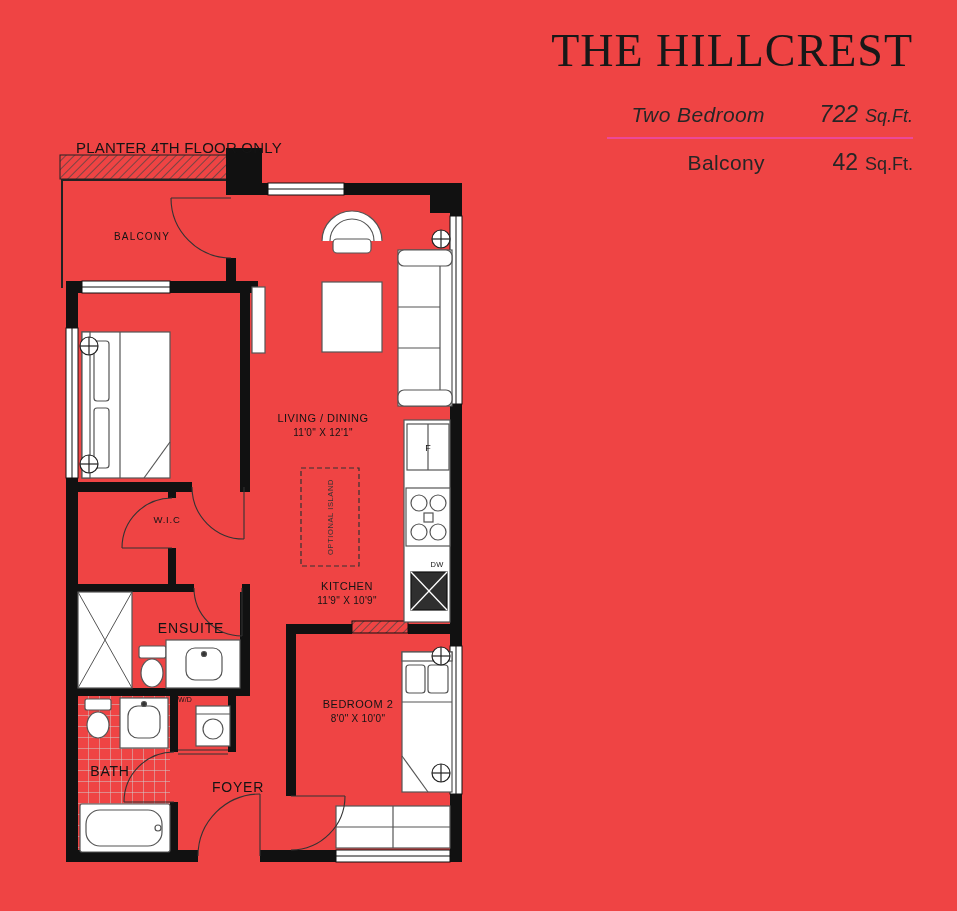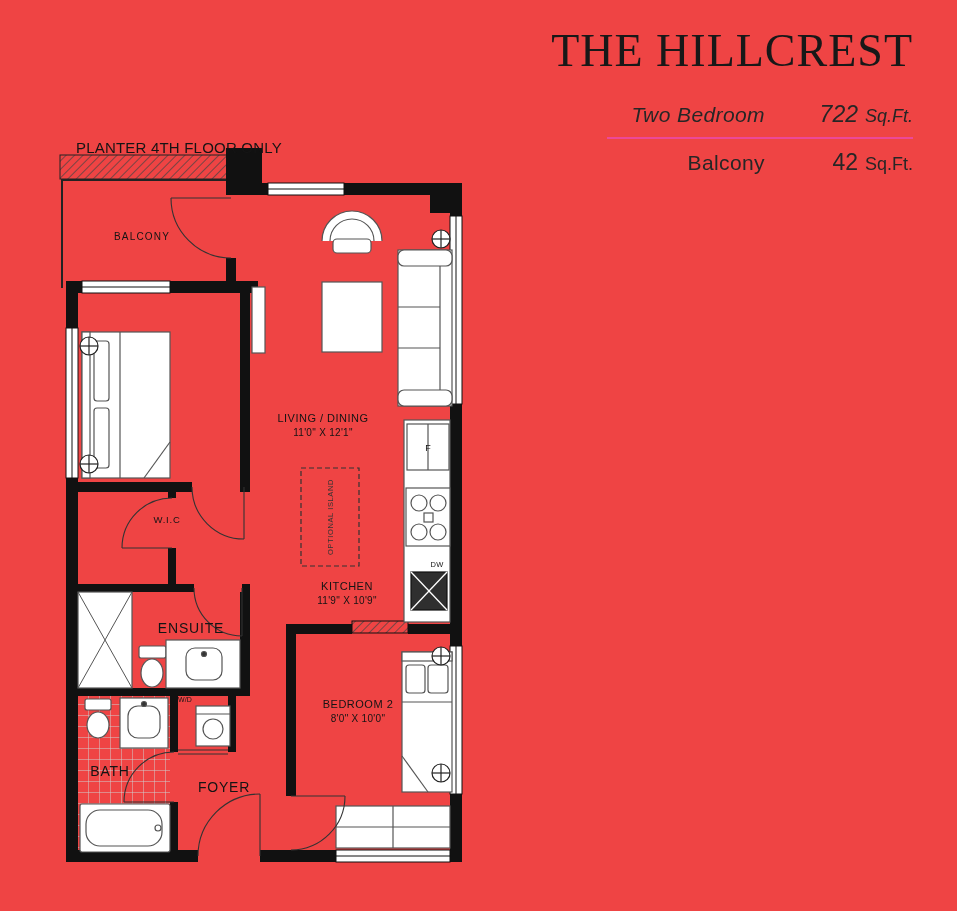--- a/index.html
+++ b/index.html
@@ -331,21 +331,21 @@
     </div>
 
     <div class="lbl" style="left:358px;top:697px;">
       <div class="room-name">BEDROOM 2</div>
       <div class="room-dims">8'0" X 10'0"</div>
     </div>
 
     <div class="lbl small" style="left:122px;top:514px;font-size:9.5px;margin-left:45px;">W.I.C</div>
     <div class="lbl small" style="left:191px;top:620px;">ENSUITE</div>
     <div class="lbl small" style="left:110px;top:763px;">BATH</div>
-    <div class="lbl small" style="left:224px;top:779px;text-align:center;">FOYER</div>
+    <div class="lbl small" style="left:238px;top:779px;text-align:center;">FOYER</div>
 
     <div class="lbl tinytxt" style="left:428px;top:443px;font-size:9px;">F</div>
     <div class="lbl tinytxt" style="left:429px;top:560px;margin-left:8px;">DW</div>
     <div class="lbl tinytxt" style="left:185px;top:696px;font-size:7px;">W/D</div>
 
     <div class="island-lbl">OPTIONAL ISLAND</div>
   </div>
 
 </div>
 

